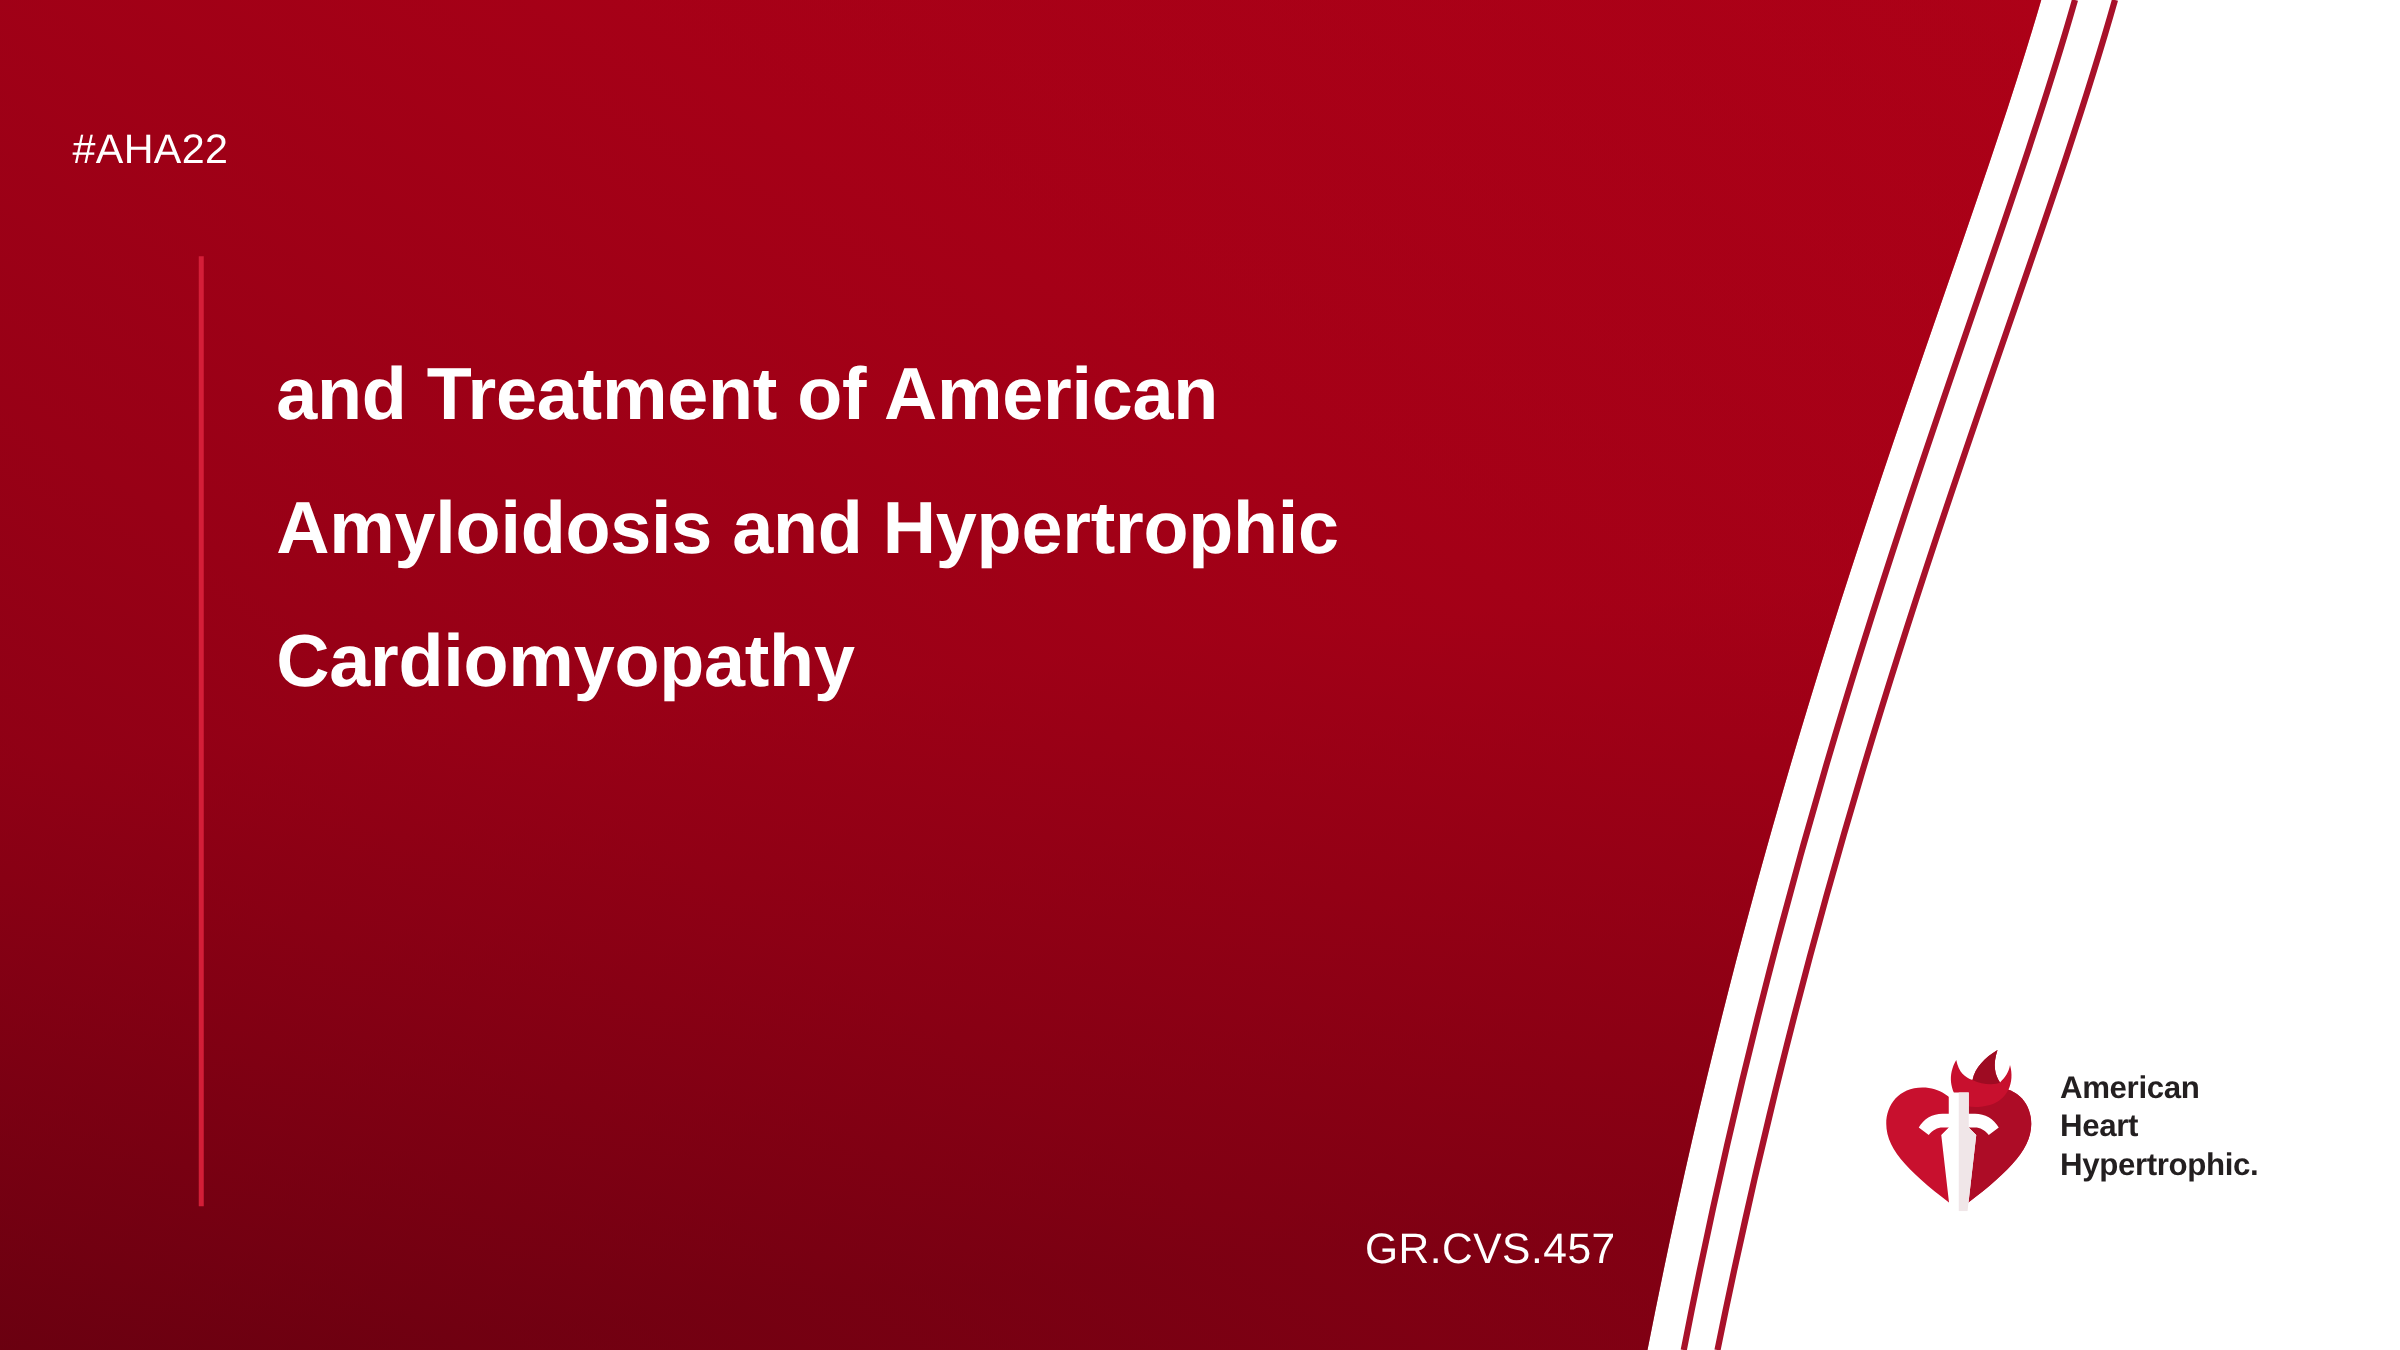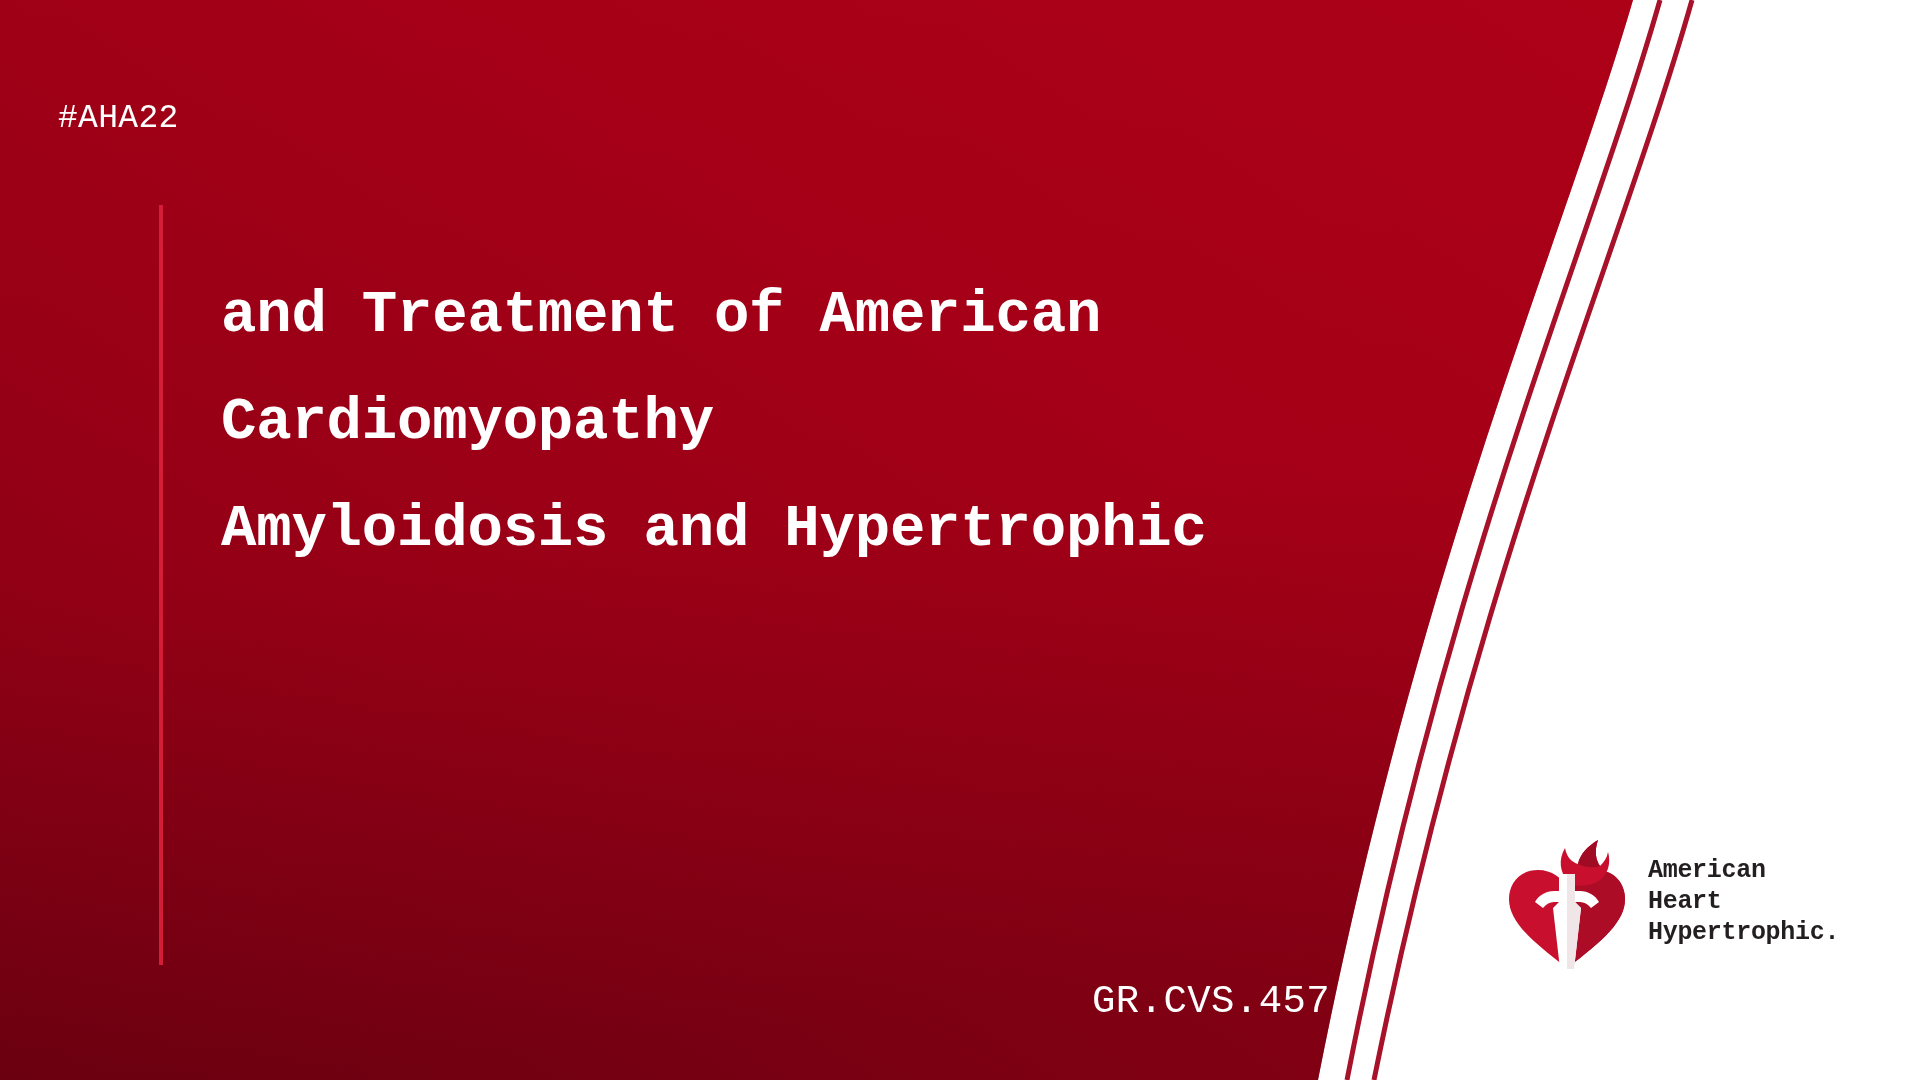--- a/index.html
+++ b/index.html
@@ -9,21 +9,20 @@
   }
   body {
     font-family: "Liberation Sans", sans-serif;
   }
   .slide {
     position: relative;
     width: 1920px;
     height: 1080px;
     overflow: hidden;
     background: #ef4444;
-    font-family: Liberation Mono, monospace;
   }
 
   
   .bg-svg {
     position: absolute;
     left: 0;
     top: 0;
     width: 1920px;
     height: 1080px;
     display: block;
@@ -64,21 +63,21 @@
     color: #ffffff;
     letter-spacing: -0.2px;
   }
   .title-line { display: block; white-space: nowrap; }
 
   
   .code {
     position: absolute;
     left: 1092px;
     top: 980px;
-    font-size: 39px;
+    font-size: 34px;
     font-weight: 400;
     color: #ffffff;
     letter-spacing: 0.4px;
     white-space: nowrap;
   }
 
   
   .logo {
     position: absolute;
     left: 1508px;
@@ -131,22 +130,22 @@
     <path d="M1660,0 C1588,252 1448,562 1347,1080" fill="none" stroke="#A8112A" stroke-width="5"></path>
     <path d="M1692,0 C1620,254 1478,566 1374,1080" fill="none" stroke="#A8112A" stroke-width="5"></path>
   </svg>
 
   <div class="hashtag">#AHA22</div>
 
   <div class="accent-rule"></div>
 
   <div class="title">
     <span class="title-line">and Treatment of American</span>
+    <span class="title-line">Amyloidosis and Hypertrophic</span>
     <span class="title-line">Cardiomyopathy</span>
-    <span class="title-line">Amyloidosis and Hypertrophic</span>
   </div>
 
   <div class="code">GR.CVS.457</div>
 
   <div class="logo">
     <svg class="logo-mark" viewBox="0 0 118 135">
 
       <path d="M30,36 C11,36 1,50 1,65 C1,87 22,106 59,134 C96,106 117,87 117,65
                C117,50 107,36 88,36 C74,36 64,44 59,53 C54,44 44,36 30,36 Z" fill="#C8102E"></path>
 

